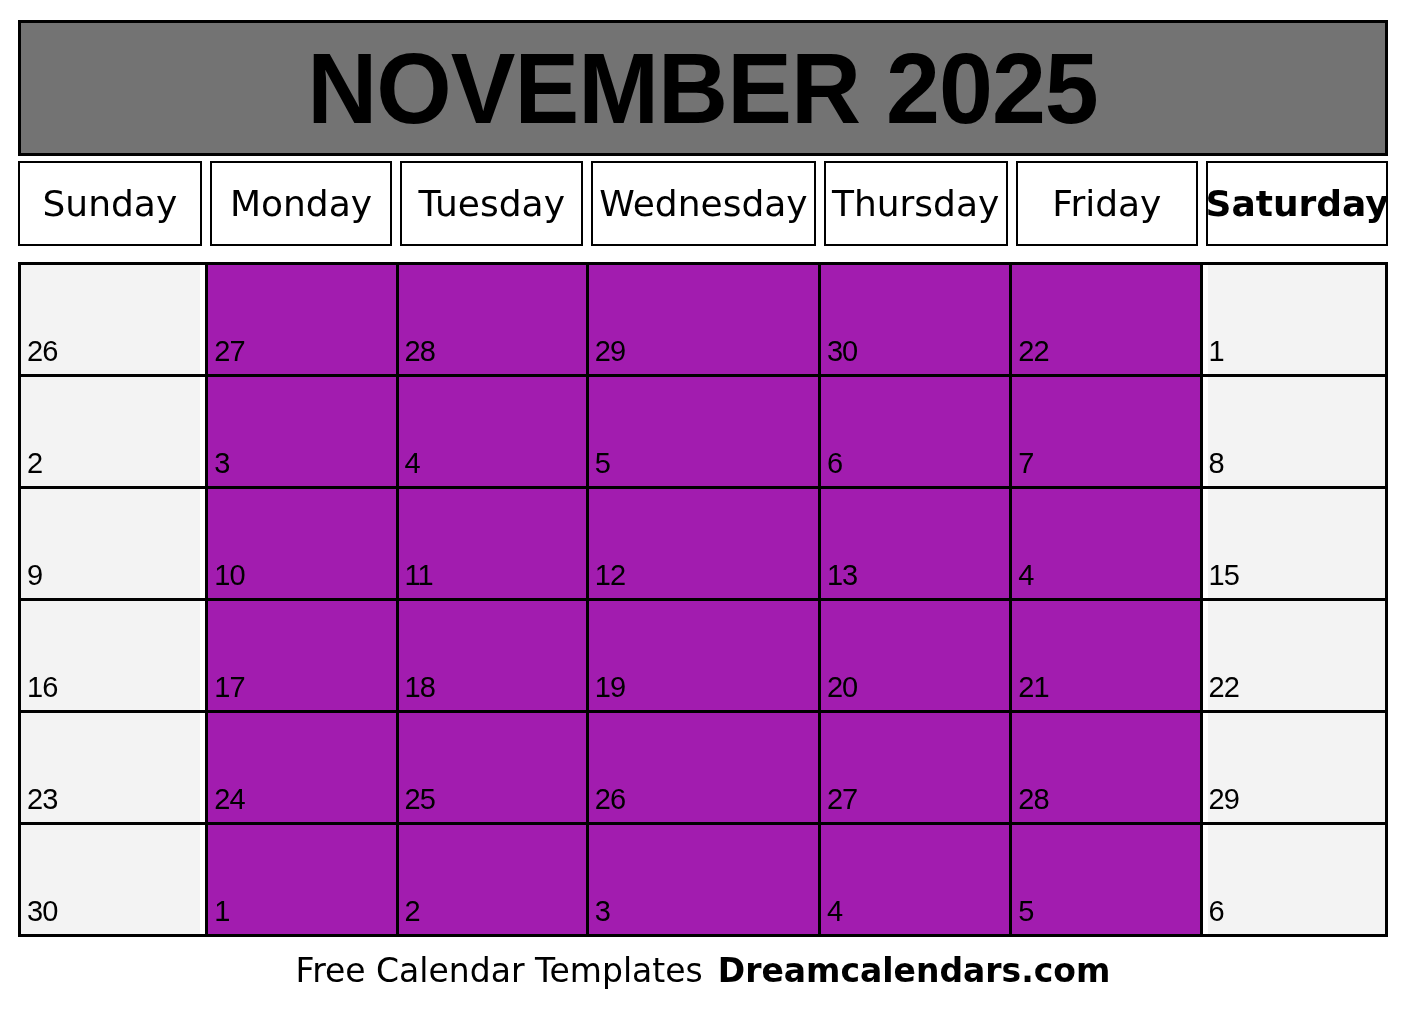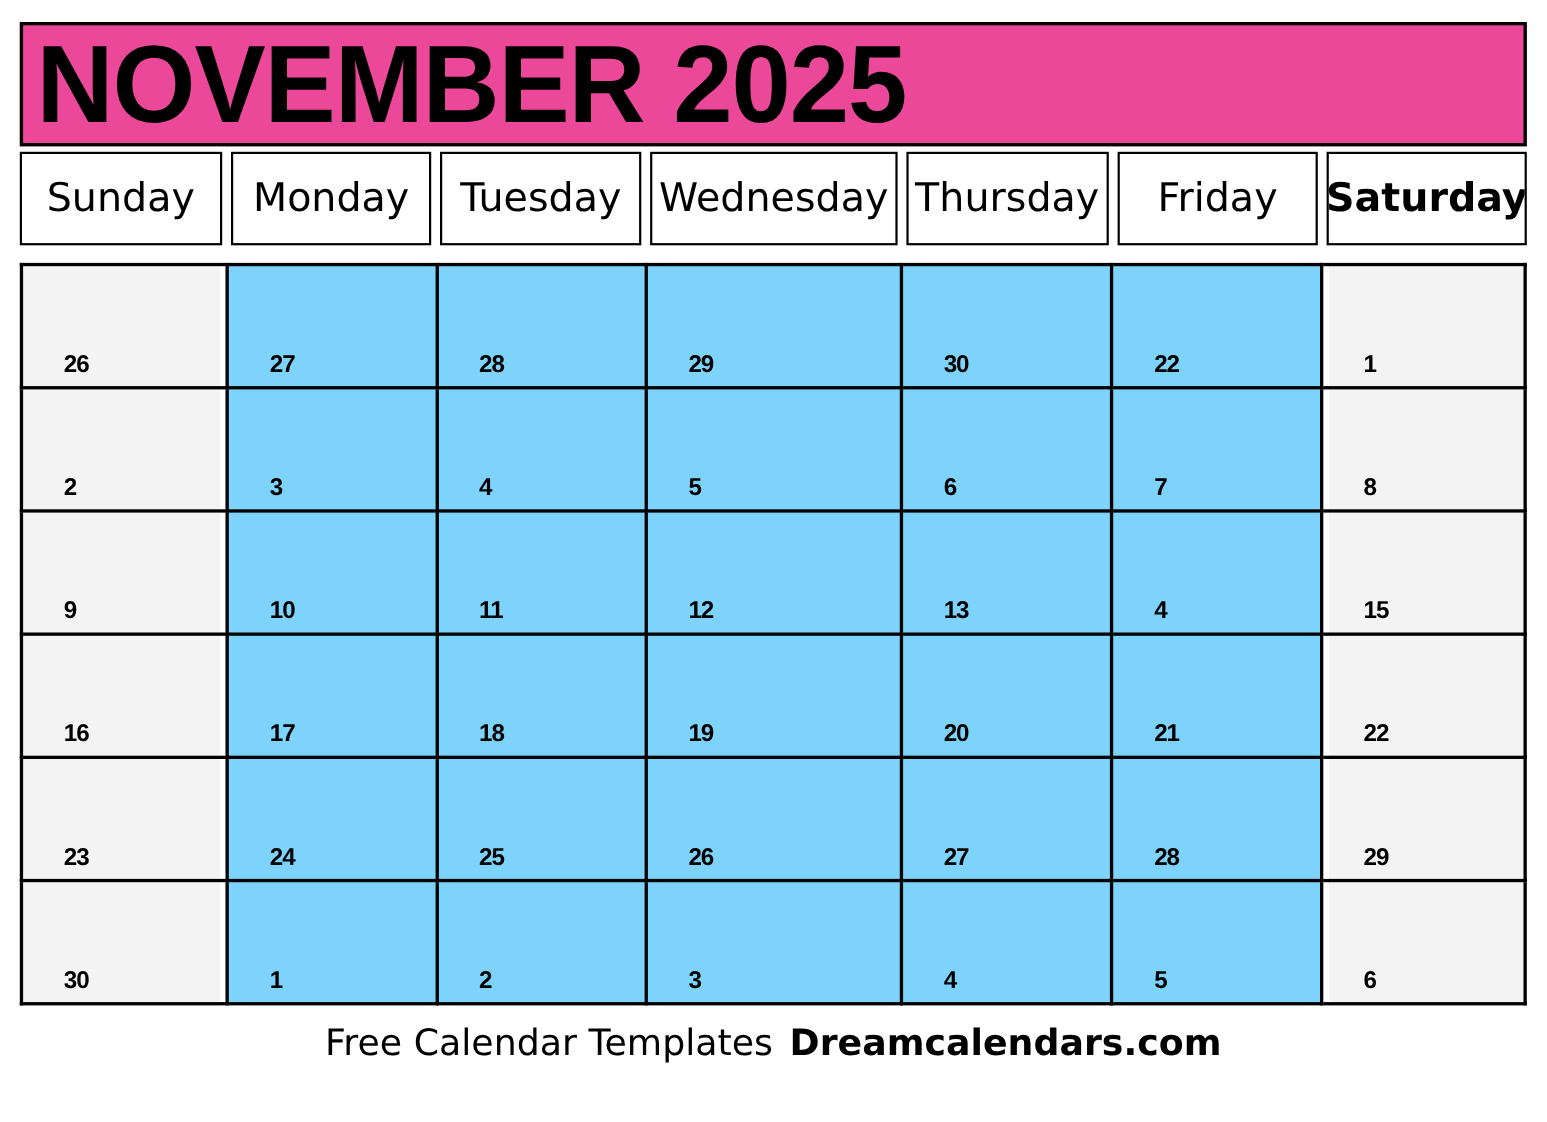--- a/index.html
+++ b/index.html
@@ -21,26 +21,26 @@
     font-family: "Liberation Sans", "DejaVu Sans", sans-serif;
     overflow: hidden;
   }
   .page {
     margin: 20px 18px 0 18px;
   }
 
   
   .title-box {
     border: 3px solid var(--border, #000);
-    height: 113px;
+    height: 136px;
     display: flex;
     align-items: center;
-    justify-content: flex-start;
+    justify-content: center;
     margin-bottom: 5px;
-    background: #ec4899;
+    background: #737373;
   }
   .title-box h1 {
     margin: 0;
     font-size: 100px;
     font-weight: 700;
     line-height: 1;
     letter-spacing: -1px;
     white-space: nowrap;
     transform: scaleX(0.97);
   }
@@ -72,33 +72,32 @@
   table.grid {
     width: 100%;
     border-collapse: collapse;
     table-layout: fixed;
   }
   table.grid td {
     border: 3px solid var(--border, #000);
     height: 112px;
     vertical-align: bottom;
     padding: 0 0 8px 6px;
-    background: #7dd3fc;
+    background: #a21caf;
   }
   table.grid td.weekend {
     background: var(--weekend-background, #f3f3f3);
   }
   table.grid td.sun { box-shadow: inset -5px 0 0 #ffffff; }
   table.grid td.sat { box-shadow: inset 5px 0 0 #ffffff; }
   .date {
-    font-weight: 700;
-    font-size: 22px;
+    font-weight: 400;
+    font-size: 29px;
     line-height: 1;
     letter-spacing: -1px;
-    margin-left: 31px;
   }
 
   
   .footer {
     margin-top: 14px;
     display: flex;
     justify-content: center;
     align-items: baseline;
     gap: 15px;
     font-family: "DejaVu Sans", "Liberation Sans", sans-serif;

